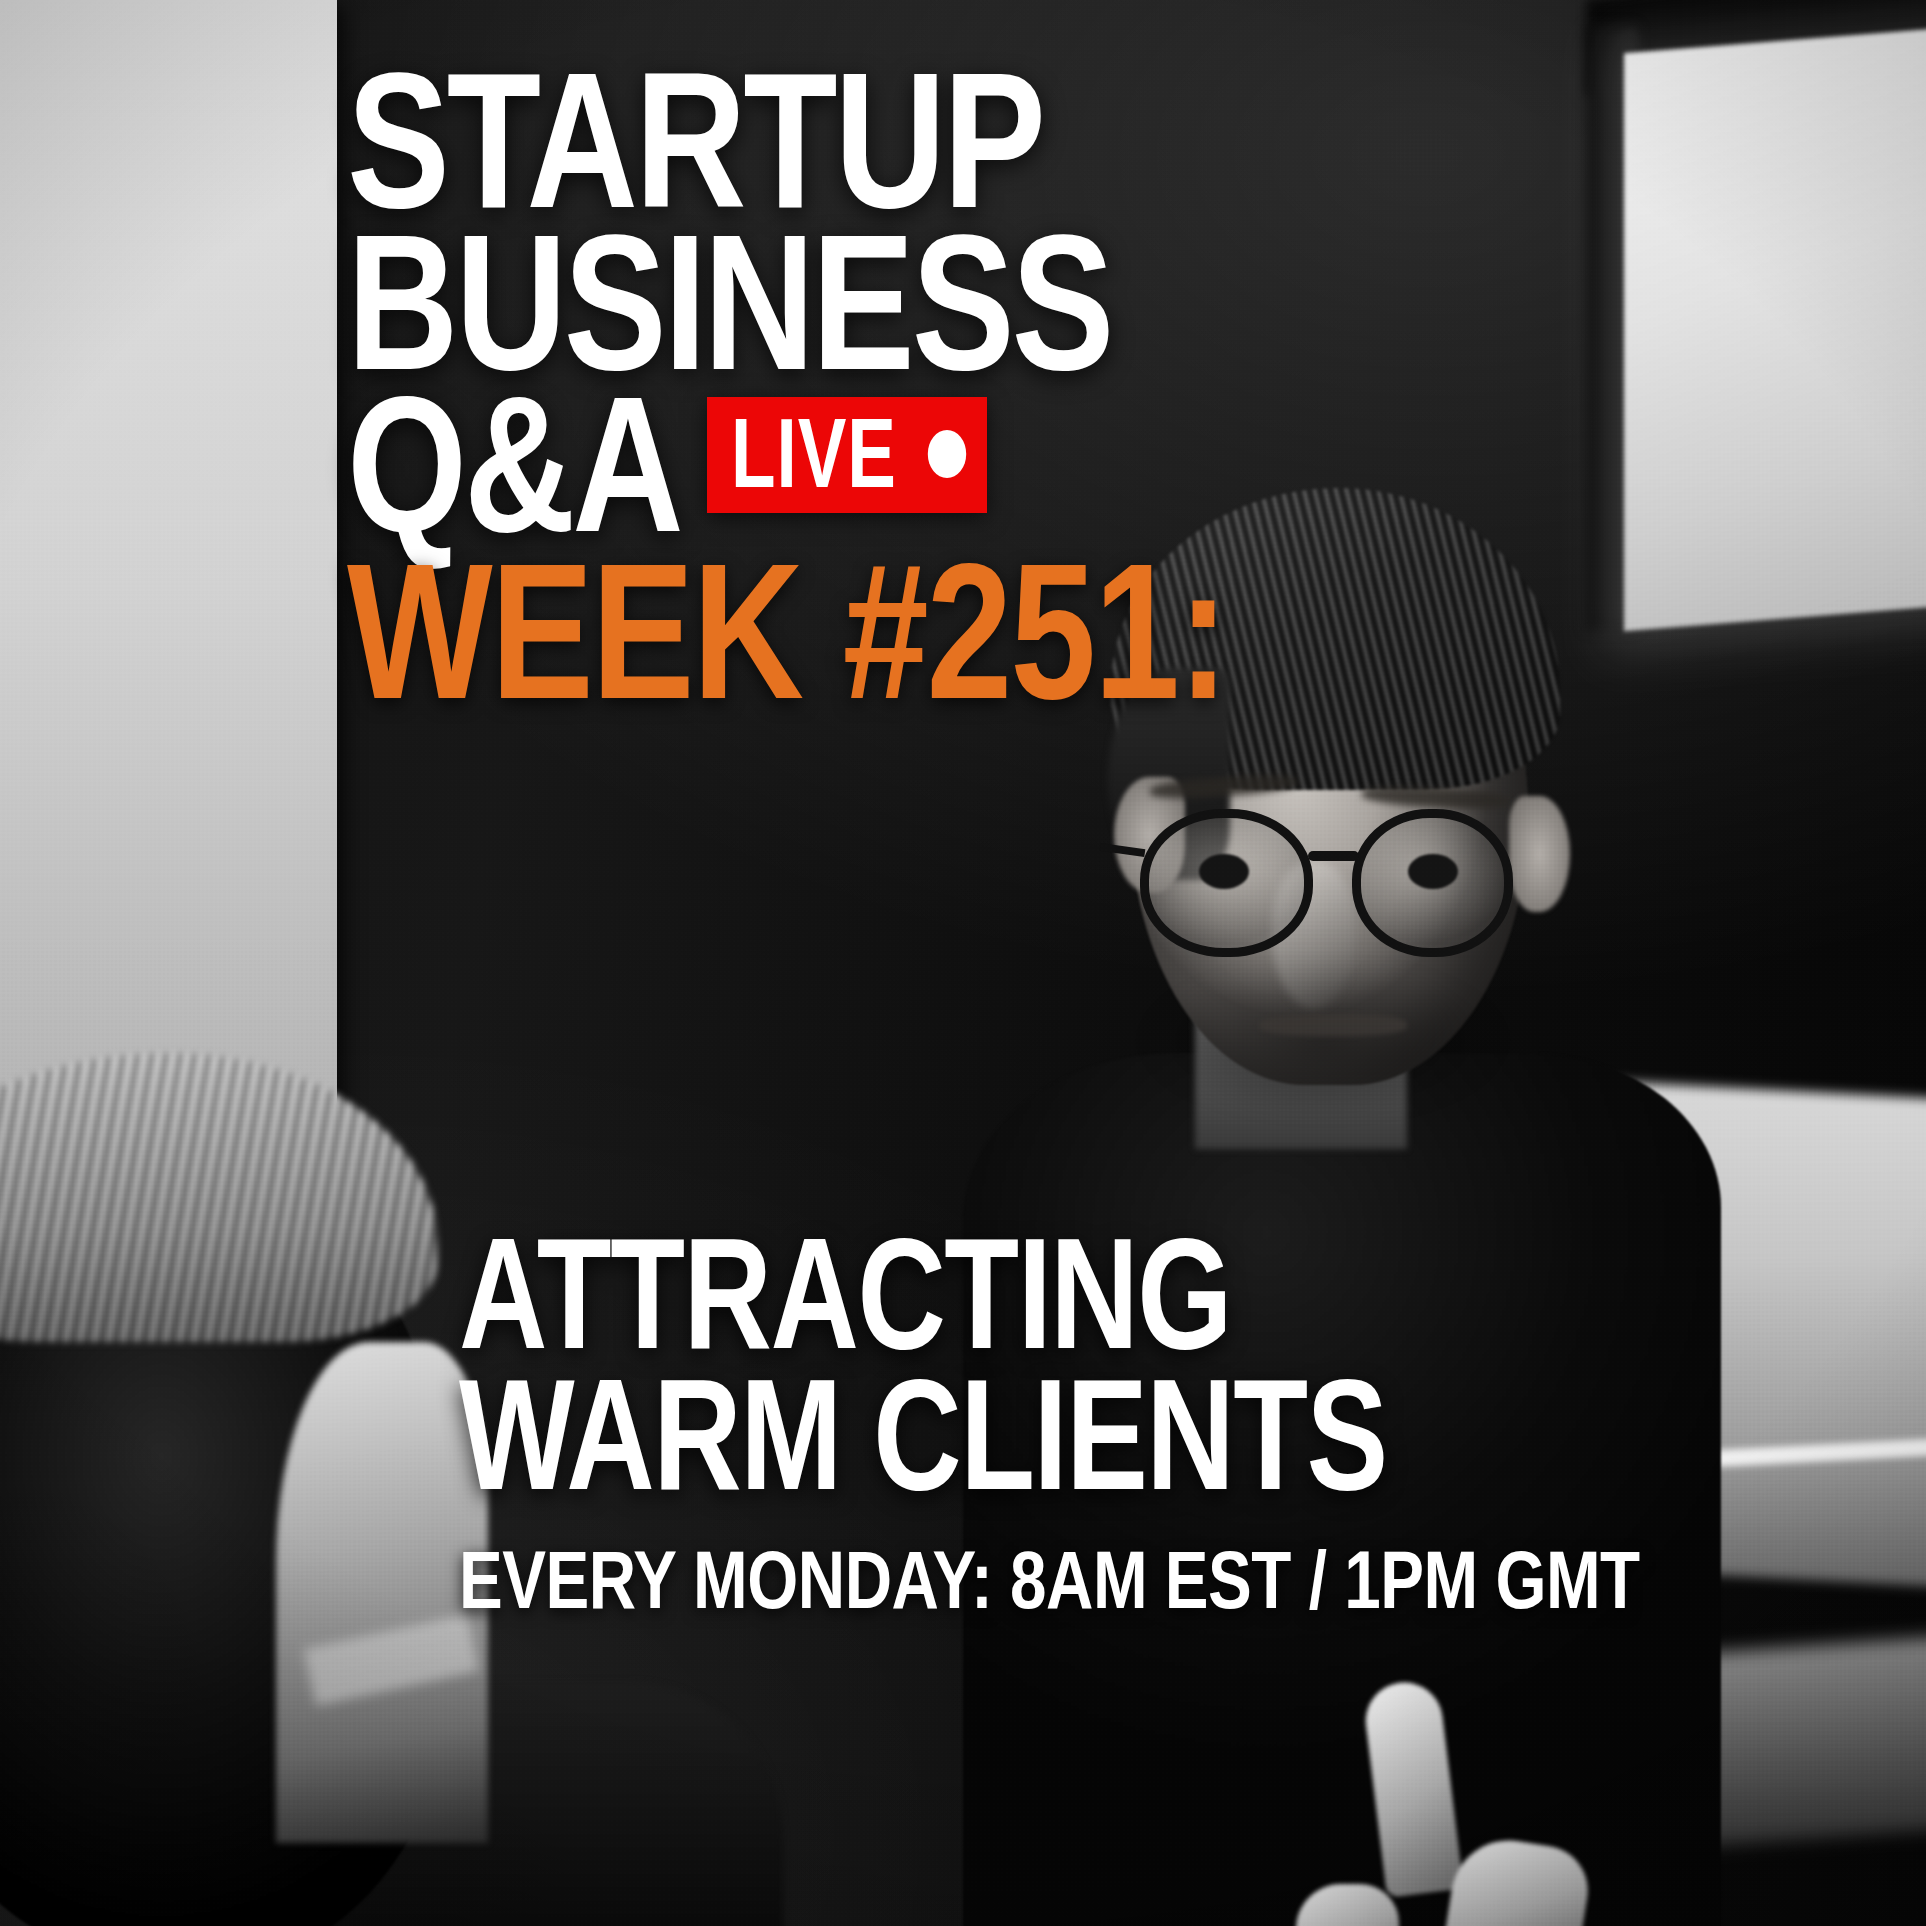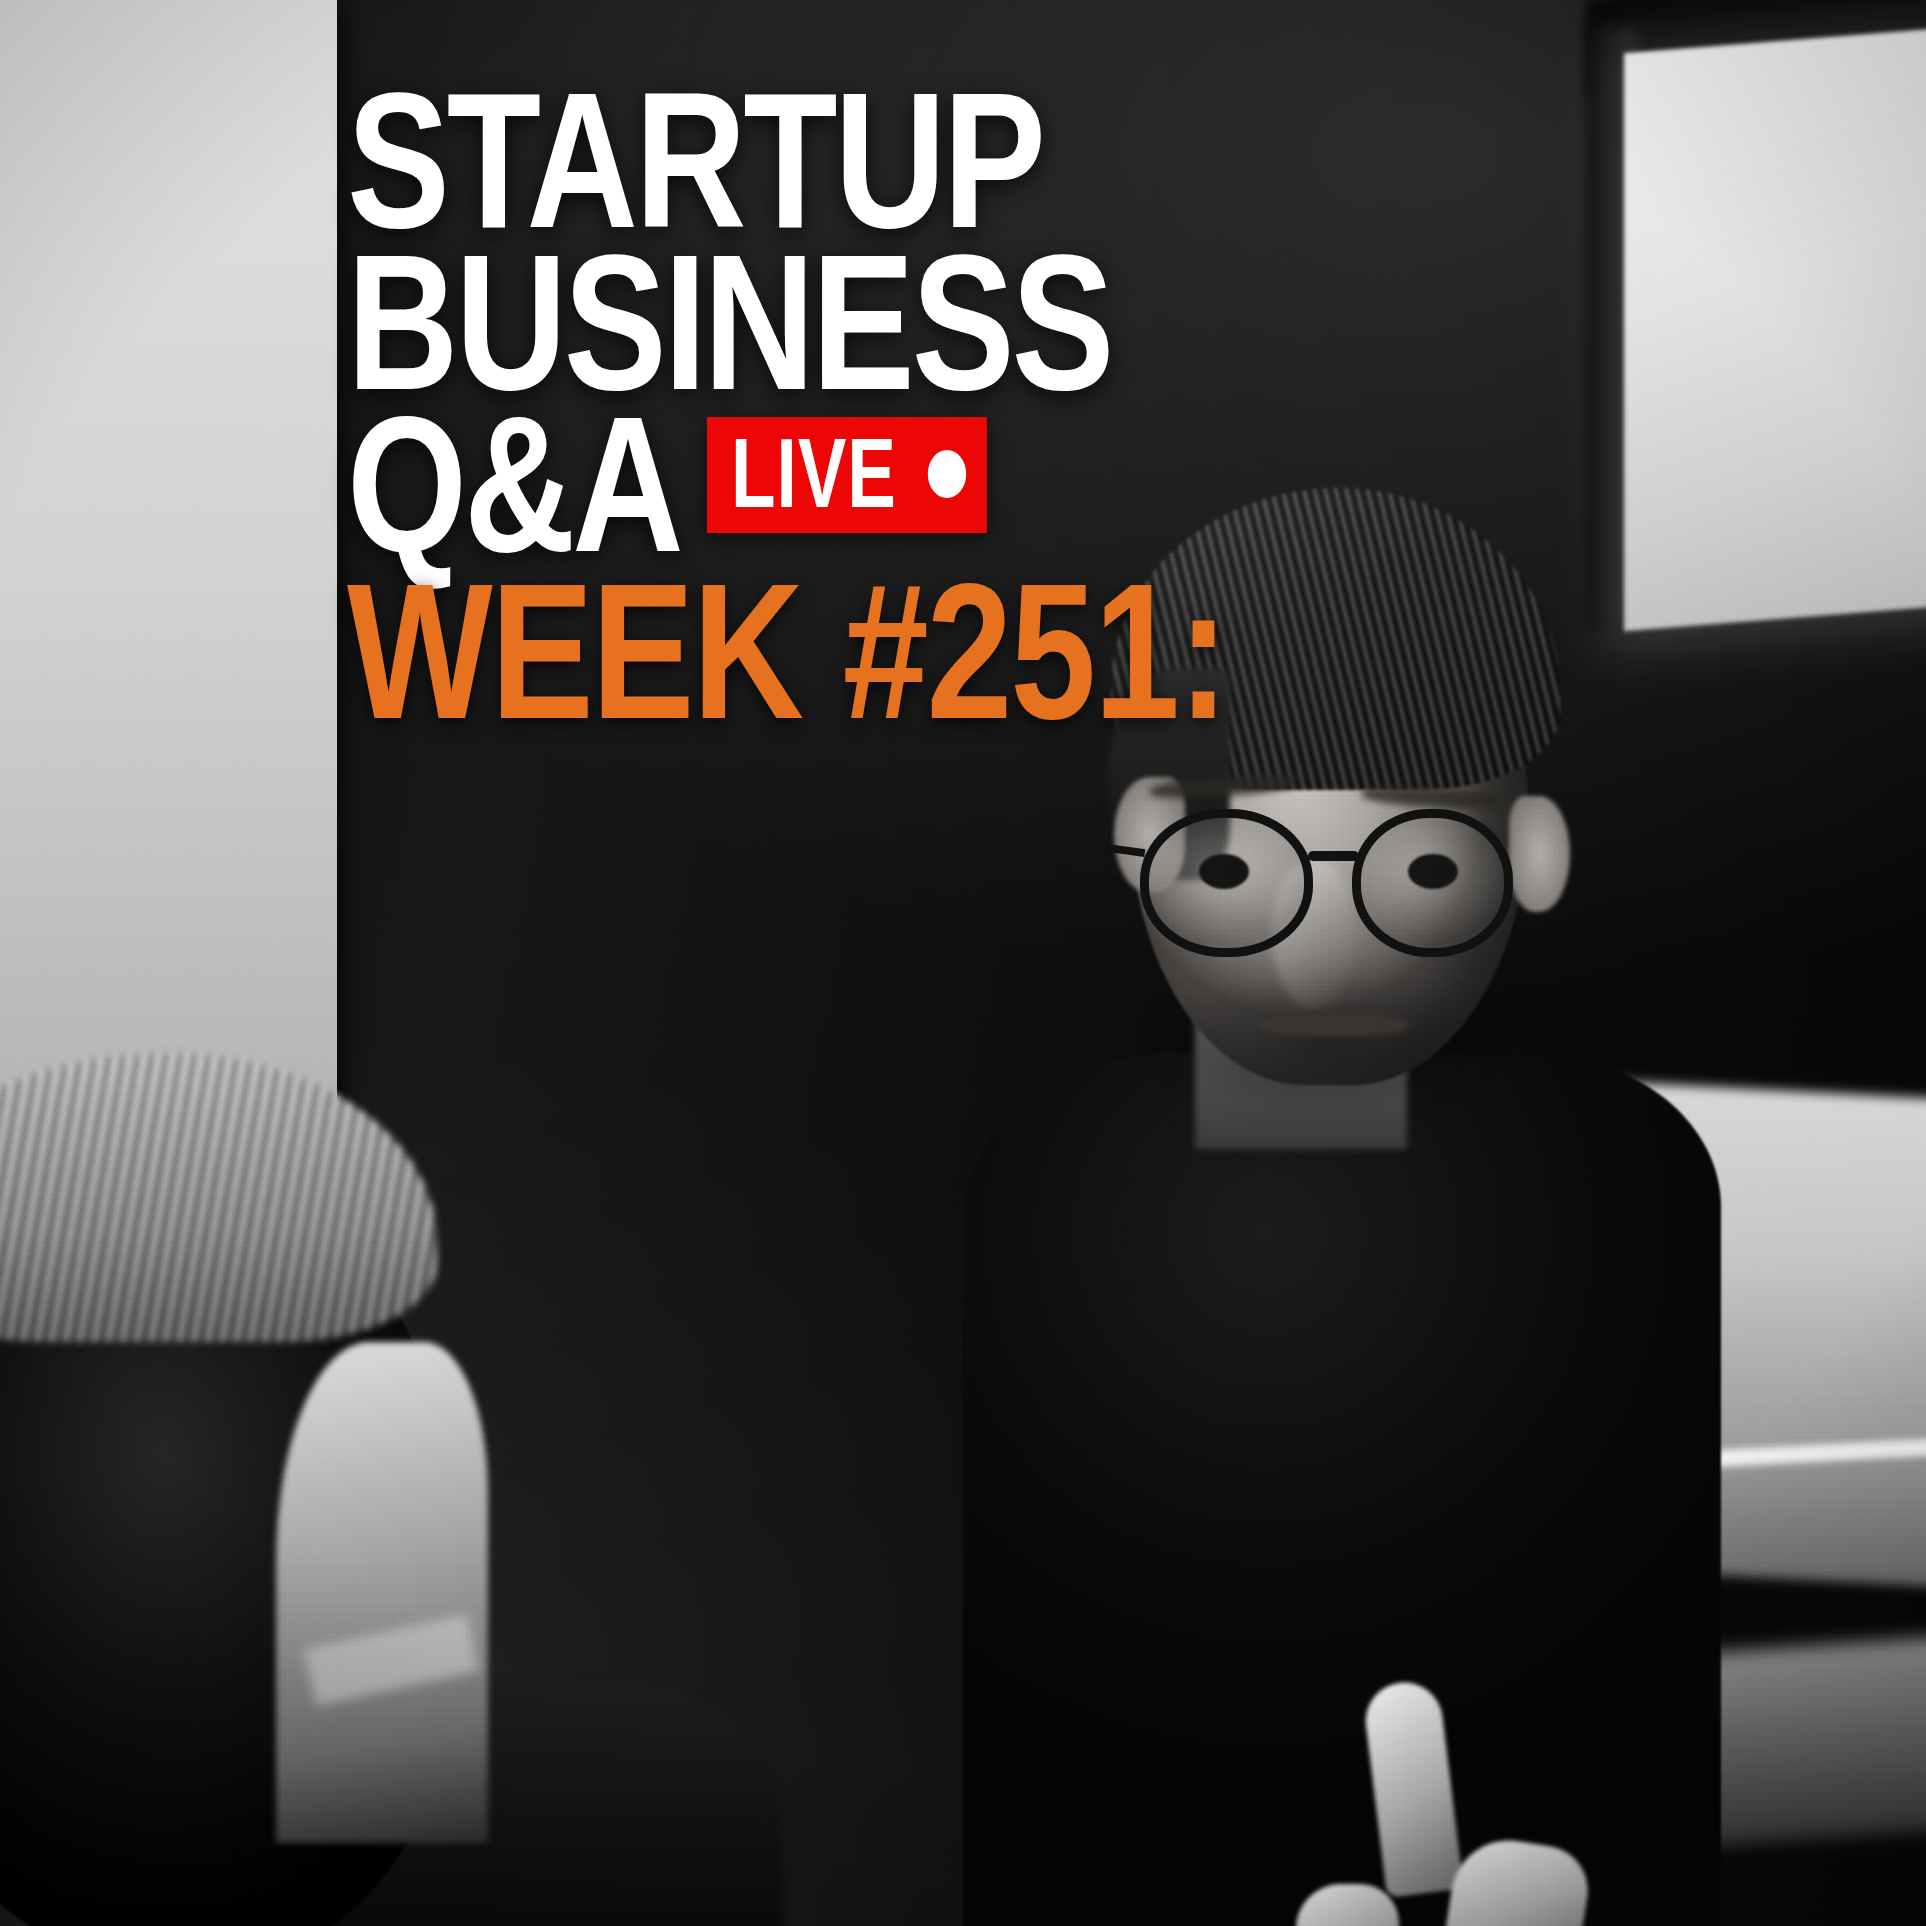--- a/index.html
+++ b/index.html
@@ -218,21 +218,21 @@
   }
   .vignette{
     position:absolute; inset:0; pointer-events:none;
     background:radial-gradient(120% 100% at 50% 45%, rgba(0,0,0,0) 45%, rgba(0,0,0,.55) 100%);
   }
 
   
   .overlay{ position:absolute; inset:0; }
 
   .headline-block{
-    position:absolute; left:347px; top:79px; width:1220px;
+    position:absolute; left:347px; top:59px; width:1220px;
   }
   .hl{
     display:block;
     color:#fff;
     font-family:"Liberation Sans Narrow","Liberation Sans", sans-serif;
     font-weight:700;
     font-size:193px;
     line-height:.84;
     letter-spacing:-3.9px;
     transform:scaleX(.80);
@@ -377,16 +377,21 @@
         <span class="hl">Q&amp;A</span>
         <span class="live-badge">
           <span class="live-text">LIVE</span>
           <span class="live-dot"></span>
         </span>
       </div>
 
       <span class="week-line">WEEK #251:</span>
     </div>
 
+    <div class="topic-block">
+      <span class="topic">ATTRACTING</span>
+      <span class="topic">WARM CLIENTS</span>
+      <span class="schedule">EVERY MONDAY: 8AM EST / 1PM GMT</span>
+    </div>
 
   </div>
 </div>
 
 
 </body></html>

